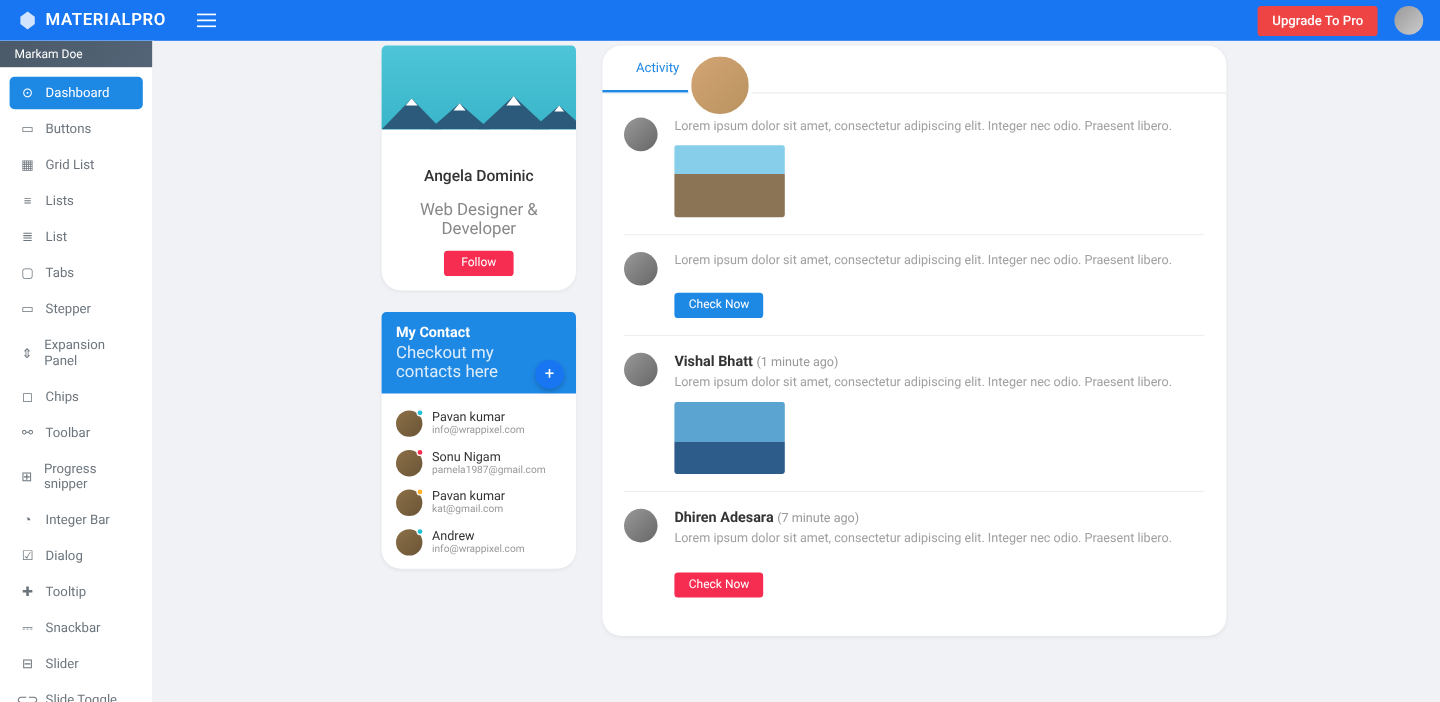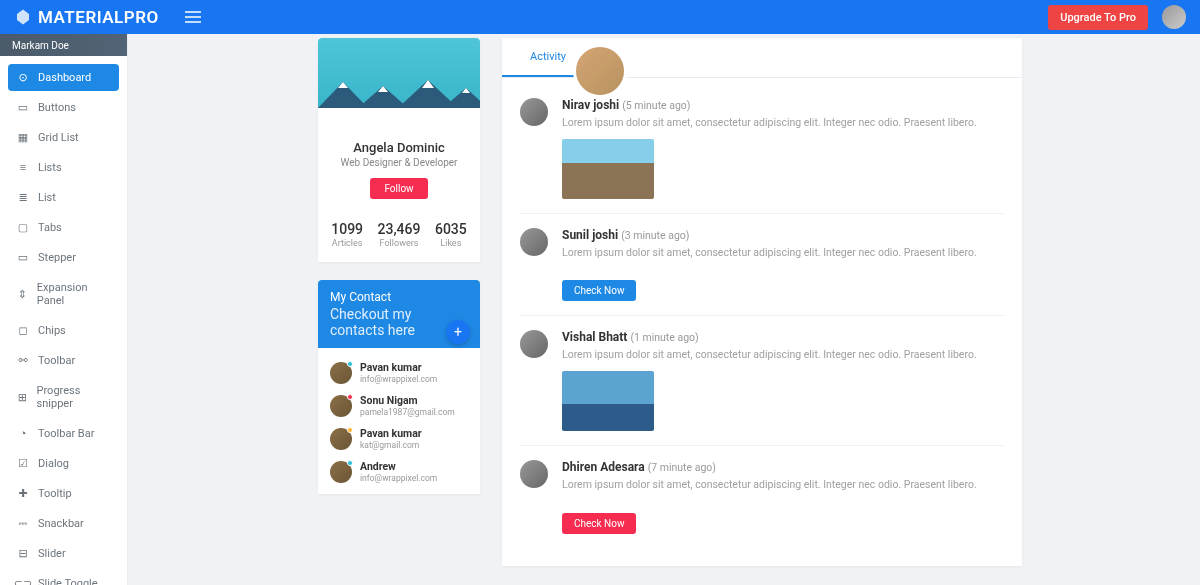--- a/index.html
+++ b/index.html
@@ -1,56 +1,56 @@
 <!DOCTYPE html>
 <html><head>
 <meta charset="utf-8">
 <style>
 *{box-sizing:border-box;margin:0;padding:0;font-family:-apple-system,BlinkMacSystemFont,'Segoe UI',Roboto,sans-serif}
 body{background:#f0f2f5;width:1200px;height:585px;overflow:hidden}
 .topbar{height:34px;background:#1976f2;display:flex;align-items:center;padding:0 14px;color:#fff}
-.logo{display:flex;align-items:center;font-weight:600;font-size:17px;letter-spacing:.5px}
+.logo{display:flex;align-items:center;font-weight:600;font-size:14px;letter-spacing:.5px}
 .logo-icon{width:18px;height:18px;margin-right:6px}
 .hamburger{margin-left:26px;cursor:pointer}
 .topbar-spacer{flex:1}
 .upgrade-btn{background:#ef4444;color:#fff;border:none;padding:6px 12px;border-radius:3px;font-size:11px;font-weight:500;cursor:pointer}
 .avatar-top{width:24px;height:24px;border-radius:50%;background:linear-gradient(135deg,#999,#ccc);margin-left:14px;cursor:pointer}
 .layout{display:flex;height:562px}
 .sidebar{width:128px;background:#fff;border-right:1px solid #e9ecef;overflow:hidden}
 .user-banner{height:22px;background:linear-gradient(120deg,#2c3e50,#34495e);color:#fff;font-size:10px;display:flex;align-items:center;padding-left:12px;opacity:.85}
 .nav{padding:8px 8px}
 .nav-item{display:flex;align-items:center;padding:7px 8px;color:#6c757d;font-size:11px;cursor:pointer;border-radius:4px;margin-bottom:3px}
 .nav-item.active{background:#1e88e5;color:#fff}
 .nav-item .ni-icon{width:14px;display:flex;justify-content:center;margin-right:8px;font-size:11px}
 .main{flex:1;display:flex;gap:22px;padding:4px 18px 0 190px}
 .col-left{width:162px;display:flex;flex-direction:column;gap:18px}
 .col-right{flex:1;max-width:520px}
-.card{background:#fff;border-radius:0;box-shadow:0 1px 3px rgba(0,0,0,.05)}
+.card{background:#fff;border-radius:16px;box-shadow:0 1px 3px rgba(0,0,0,.05)}
 .profile-hero{height:70px;background:linear-gradient(180deg,#4ec5d8,#39b5c9);position:relative;border-radius:4px 4px 0 0;overflow:hidden}
 .mountains{position:absolute;bottom:0;left:0;right:0;height:32px}
 .profile-avatar{width:54px;height:54px;border-radius:50%;border:3px solid #fff;background:linear-gradient(135deg,#d4a574,#b8935f);position:absolute;left:50%;top:44px;transform:translateX(-50%);z-index:2}
 .profile-body{padding:32px 4px 12px;text-align:center}
 .profile-name{font-size:13px;color:#333;font-weight:500}
-.profile-role{font-size:10px;color:#888;margin-top:2px}
+.profile-role{font-size:14px;color:#888;margin-top:12px}
 .follow-btn{background:#f62d51;color:#fff;border:none;padding:5px 14px;border-radius:3px;font-size:10px;margin-top:10px;cursor:pointer}
 .stats{display:flex;justify-content:space-around;padding:10px 6px 14px}
 .stat{text-align:center}
 .stat-num{font-size:14px;color:#333;font-weight:500}
 .stat-lbl{font-size:9px;color:#999;margin-top:1px}
 .contact-card{position:relative}
 .contact-head{background:#1e88e5;color:#fff;padding:10px 12px;border-radius:4px 4px 0 0}
-.contact-title{font-size:12px;font-weight:400}
+.contact-title{font-size:12px;font-weight:700}
 .contact-sub{font-size:14px;opacity:.85;margin-top:2px}
 .fab{width:24px;height:24px;border-radius:50%;background:#1976f2;color:#fff;display:flex;align-items:center;justify-content:center;font-size:14px;position:absolute;right:10px;top:40px;cursor:pointer;box-shadow:0 2px 4px rgba(0,0,0,.2)}
 .contact-list{padding:8px 0 6px}
 .contact-item{display:flex;align-items:center;padding:5px 12px;cursor:pointer}
 .ci-avatar{width:22px;height:22px;border-radius:50%;background:linear-gradient(135deg,#8b6f47,#6b5537);position:relative;flex-shrink:0}
 .ci-dot{width:6px;height:6px;border-radius:50%;position:absolute;top:-1px;right:-1px;border:1px solid #fff}
 .ci-info{margin-left:8px;overflow:hidden}
-.ci-name{font-size:10.5px;color:#333;font-weight:700}
+.ci-name{font-size:10.5px;color:#333;font-weight:400}
 .ci-email{font-size:8.5px;color:#999}
 .tabs{display:flex;border-bottom:1px solid #e9ecef}
 .tab{padding:12px 28px;font-size:11px;color:#777;cursor:pointer;border-bottom:2px solid transparent}
 .tab.active{color:#1e88e5;border-bottom-color:#1e88e5}
 .activity-list{padding:6px 18px 18px}
 .activity-item{display:flex;padding:14px 0;border-bottom:1px solid #f0f0f0}
 .activity-item:last-child{border-bottom:none}
 .ai-avatar{width:28px;height:28px;border-radius:50%;background:linear-gradient(135deg,#999,#666);flex-shrink:0}
 .ai-body{margin-left:14px;flex:1}
 .ai-head{font-size:12px;color:#333;margin-bottom:4px}
@@ -125,21 +125,21 @@
         <div class="nav-item">
           <span class="ni-icon">⚯</span>
           <span>Toolbar</span>
         </div>
         <div class="nav-item">
           <span class="ni-icon">⊞</span>
           <span>Progress snipper</span>
         </div>
         <div class="nav-item">
           <span class="ni-icon">◔</span>
-          <span>Toolbar Bar</span>
+          <span>Integer Bar</span>
         </div>
         <div class="nav-item">
           <span class="ni-icon">☑</span>
           <span>Dialog</span>
         </div>
         <div class="nav-item">
           <span class="ni-icon">✚</span>
           <span>Tooltip</span>
         </div>
         <div class="nav-item">
@@ -171,34 +171,20 @@
             <polygon points="125,32 148,12 170,32" fill="#2c5a7a"></polygon>
               <polygon points="148,12 152,17 144,17" fill="#fff"></polygon>
           </svg>
         </div>
         <div class="profile-avatar"></div>
         <div class="profile-body">
           <div class="profile-name">Angela Dominic</div>
           <div class="profile-role">Web Designer &amp; Developer</div>
           <button class="follow-btn">Follow</button>
         </div>
-        <div class="stats" id="stats">
-            <div class="stat">
-              <div class="stat-num">1099</div>
-              <div class="stat-lbl">Articles</div>
-            </div>
-            <div class="stat">
-              <div class="stat-num">23,469</div>
-              <div class="stat-lbl">Followers</div>
-            </div>
-            <div class="stat">
-              <div class="stat-num">6035</div>
-              <div class="stat-lbl">Likes</div>
-            </div>
-          </div>
       </div>
 
       <div class="card contact-card">
         <div class="contact-head">
           <div class="contact-title">My Contact</div>
           <div class="contact-sub">Checkout my contacts here</div>
         </div>
         <div class="fab">+</div>
         <div class="contact-list" id="contact-list">
             <div class="contact-item">
@@ -243,28 +229,27 @@
 
     <div class="col-right">
       <div class="card">
         <div class="tabs" id="tabs">
             <div class="tab active">Activity</div>
           </div>
         <div class="activity-list" id="activity-list">
             <div class="activity-item">
               <div class="ai-avatar"></div>
               <div class="ai-body">
-                <div class="ai-head"><b>Nirav joshi</b> <span class="time">(5 minute ago)</span></div>
                 <div class="ai-text">Lorem ipsum dolor sit amet, consectetur adipiscing elit. Integer nec odio. Praesent libero.</div>
                 <div class="ai-img "></div>
               </div>
             </div>
             <div class="activity-item">
               <div class="ai-avatar"></div>
-              <div class="ai-body"><div class="ai-head"><b>Sunil joshi</b> <span class="time">(3 minute ago)</span></div><div class="ai-text">Lorem ipsum dolor sit amet, consectetur adipiscing elit. Integer nec odio. Praesent libero.</div><button class="check-btn blue">Check Now</button></div>
+              <div class="ai-body"><div class="ai-text">Lorem ipsum dolor sit amet, consectetur adipiscing elit. Integer nec odio. Praesent libero.</div><button class="check-btn blue">Check Now</button></div>
             </div>
             <div class="activity-item">
               <div class="ai-avatar"></div>
               <div class="ai-body">
                 <div class="ai-head"><b>Vishal Bhatt</b> <span class="time">(1 minute ago)</span></div>
                 <div class="ai-text">Lorem ipsum dolor sit amet, consectetur adipiscing elit. Integer nec odio. Praesent libero.</div>
                 <div class="ai-img sea"></div>
               </div>
             </div>
             <div class="activity-item">

